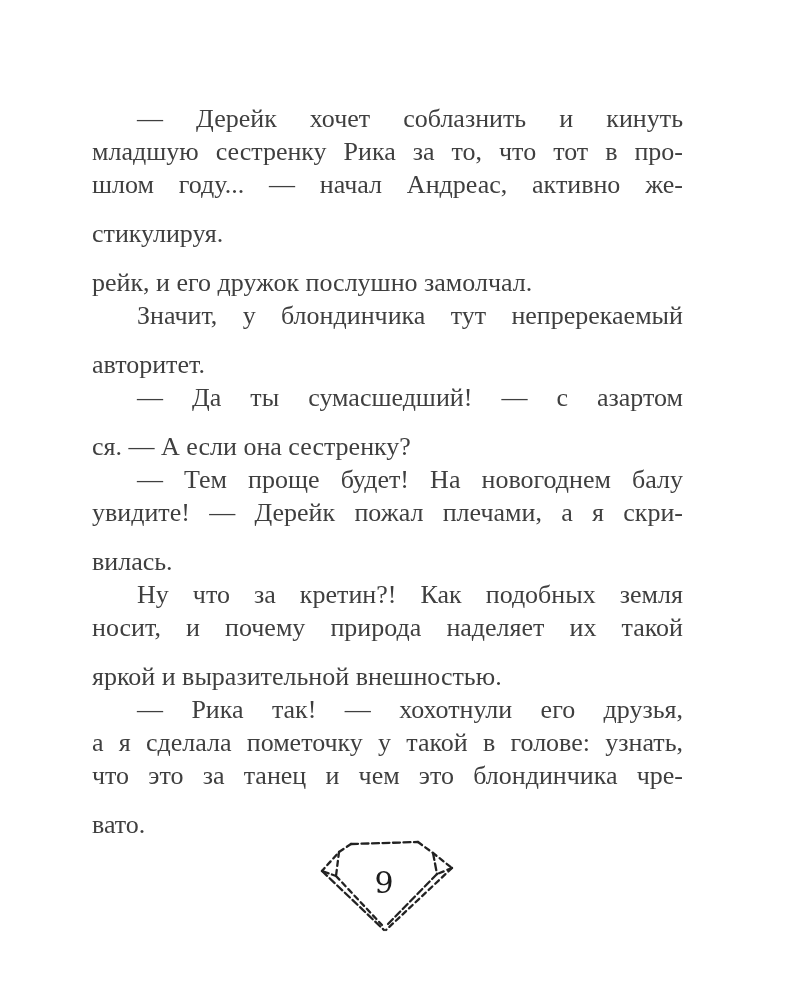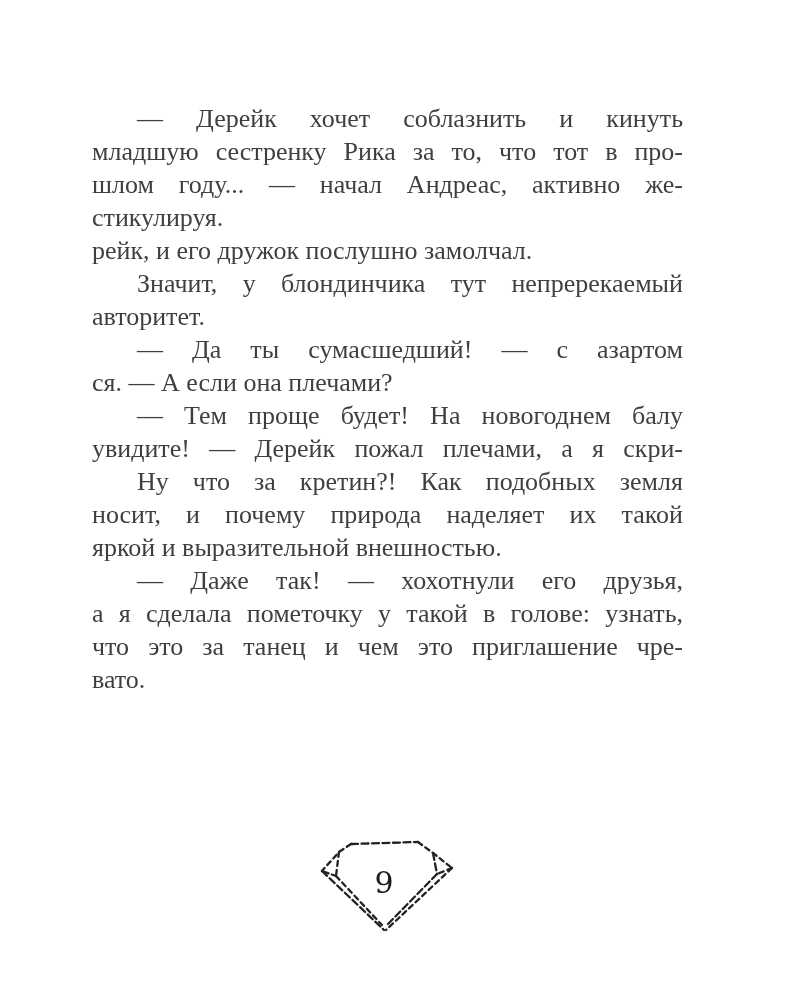--- a/index.html
+++ b/index.html
@@ -25,21 +25,21 @@
     line-height: 33px;
   }
   .paragraph { margin: 0; }
   .line {
     text-align: justify;
     text-align-last: justify;
     text-justify: inter-word;
     white-space: normal;
   }
   .line.first { text-indent: 45px; }
-  .line.last  { text-align: right; text-align-last: left; }
+  .line.last  { text-align: right; text-align-last: left; margin-top: 16px; }
   .ornament {
     position: absolute;
     left: 320px;
     top: 840px;
     width: 134px;
     height: 92px;
   }
   .ornament svg { display: block; width: 134px; height: 92px; }
   .diamond-stroke {
     fill: none;
@@ -70,35 +70,36 @@
       </div>
       <div class="paragraph">
         <div class="line last">рейк, и его дружок послушно замолчал.</div>
       </div>
       <div class="paragraph">
         <div class="line first">Значит, у блондинчика тут непререкаемый</div>
         <div class="line last">авторитет.</div>
       </div>
       <div class="paragraph">
         <div class="line first">— Да ты сумасшедший! — с азартом</div>
-        <div class="line last">ся. — А если она плечами?</div>
+        <div class="line last">ся. — А если она сестренку?</div>
       </div>
       <div class="paragraph">
         <div class="line first">— Тем проще будет! На новогоднем балу</div>
         <div class="line">увидите! — Дерейк пожал плечами, а я скри-</div>
+        <div class="line last">вилась.</div>
       </div>
       <div class="paragraph">
         <div class="line first">Ну что за кретин?! Как подобных земля</div>
         <div class="line">носит, и почему природа наделяет их такой</div>
         <div class="line last">яркой и выразительной внешностью.</div>
       </div>
       <div class="paragraph">
-        <div class="line first">— Даже так! — хохотнули его друзья,</div>
+        <div class="line first">— Рика так! — хохотнули его друзья,</div>
         <div class="line">а я сделала пометочку у такой в голове: узнать,</div>
-        <div class="line">что это за танец и чем это приглашение чре-</div>
+        <div class="line">что это за танец и чем это блондинчика чре-</div>
         <div class="line last">вато.</div>
       </div>
     </div>
 
   <div class="ornament">
     <svg viewBox="0 0 134 92" aria-hidden="true">
 
       <path class="diamond-stroke" d="M31 4 L98 2"></path>
 
       <path class="diamond-stroke alt" d="M31 4 L19 12 L2 31"></path>

